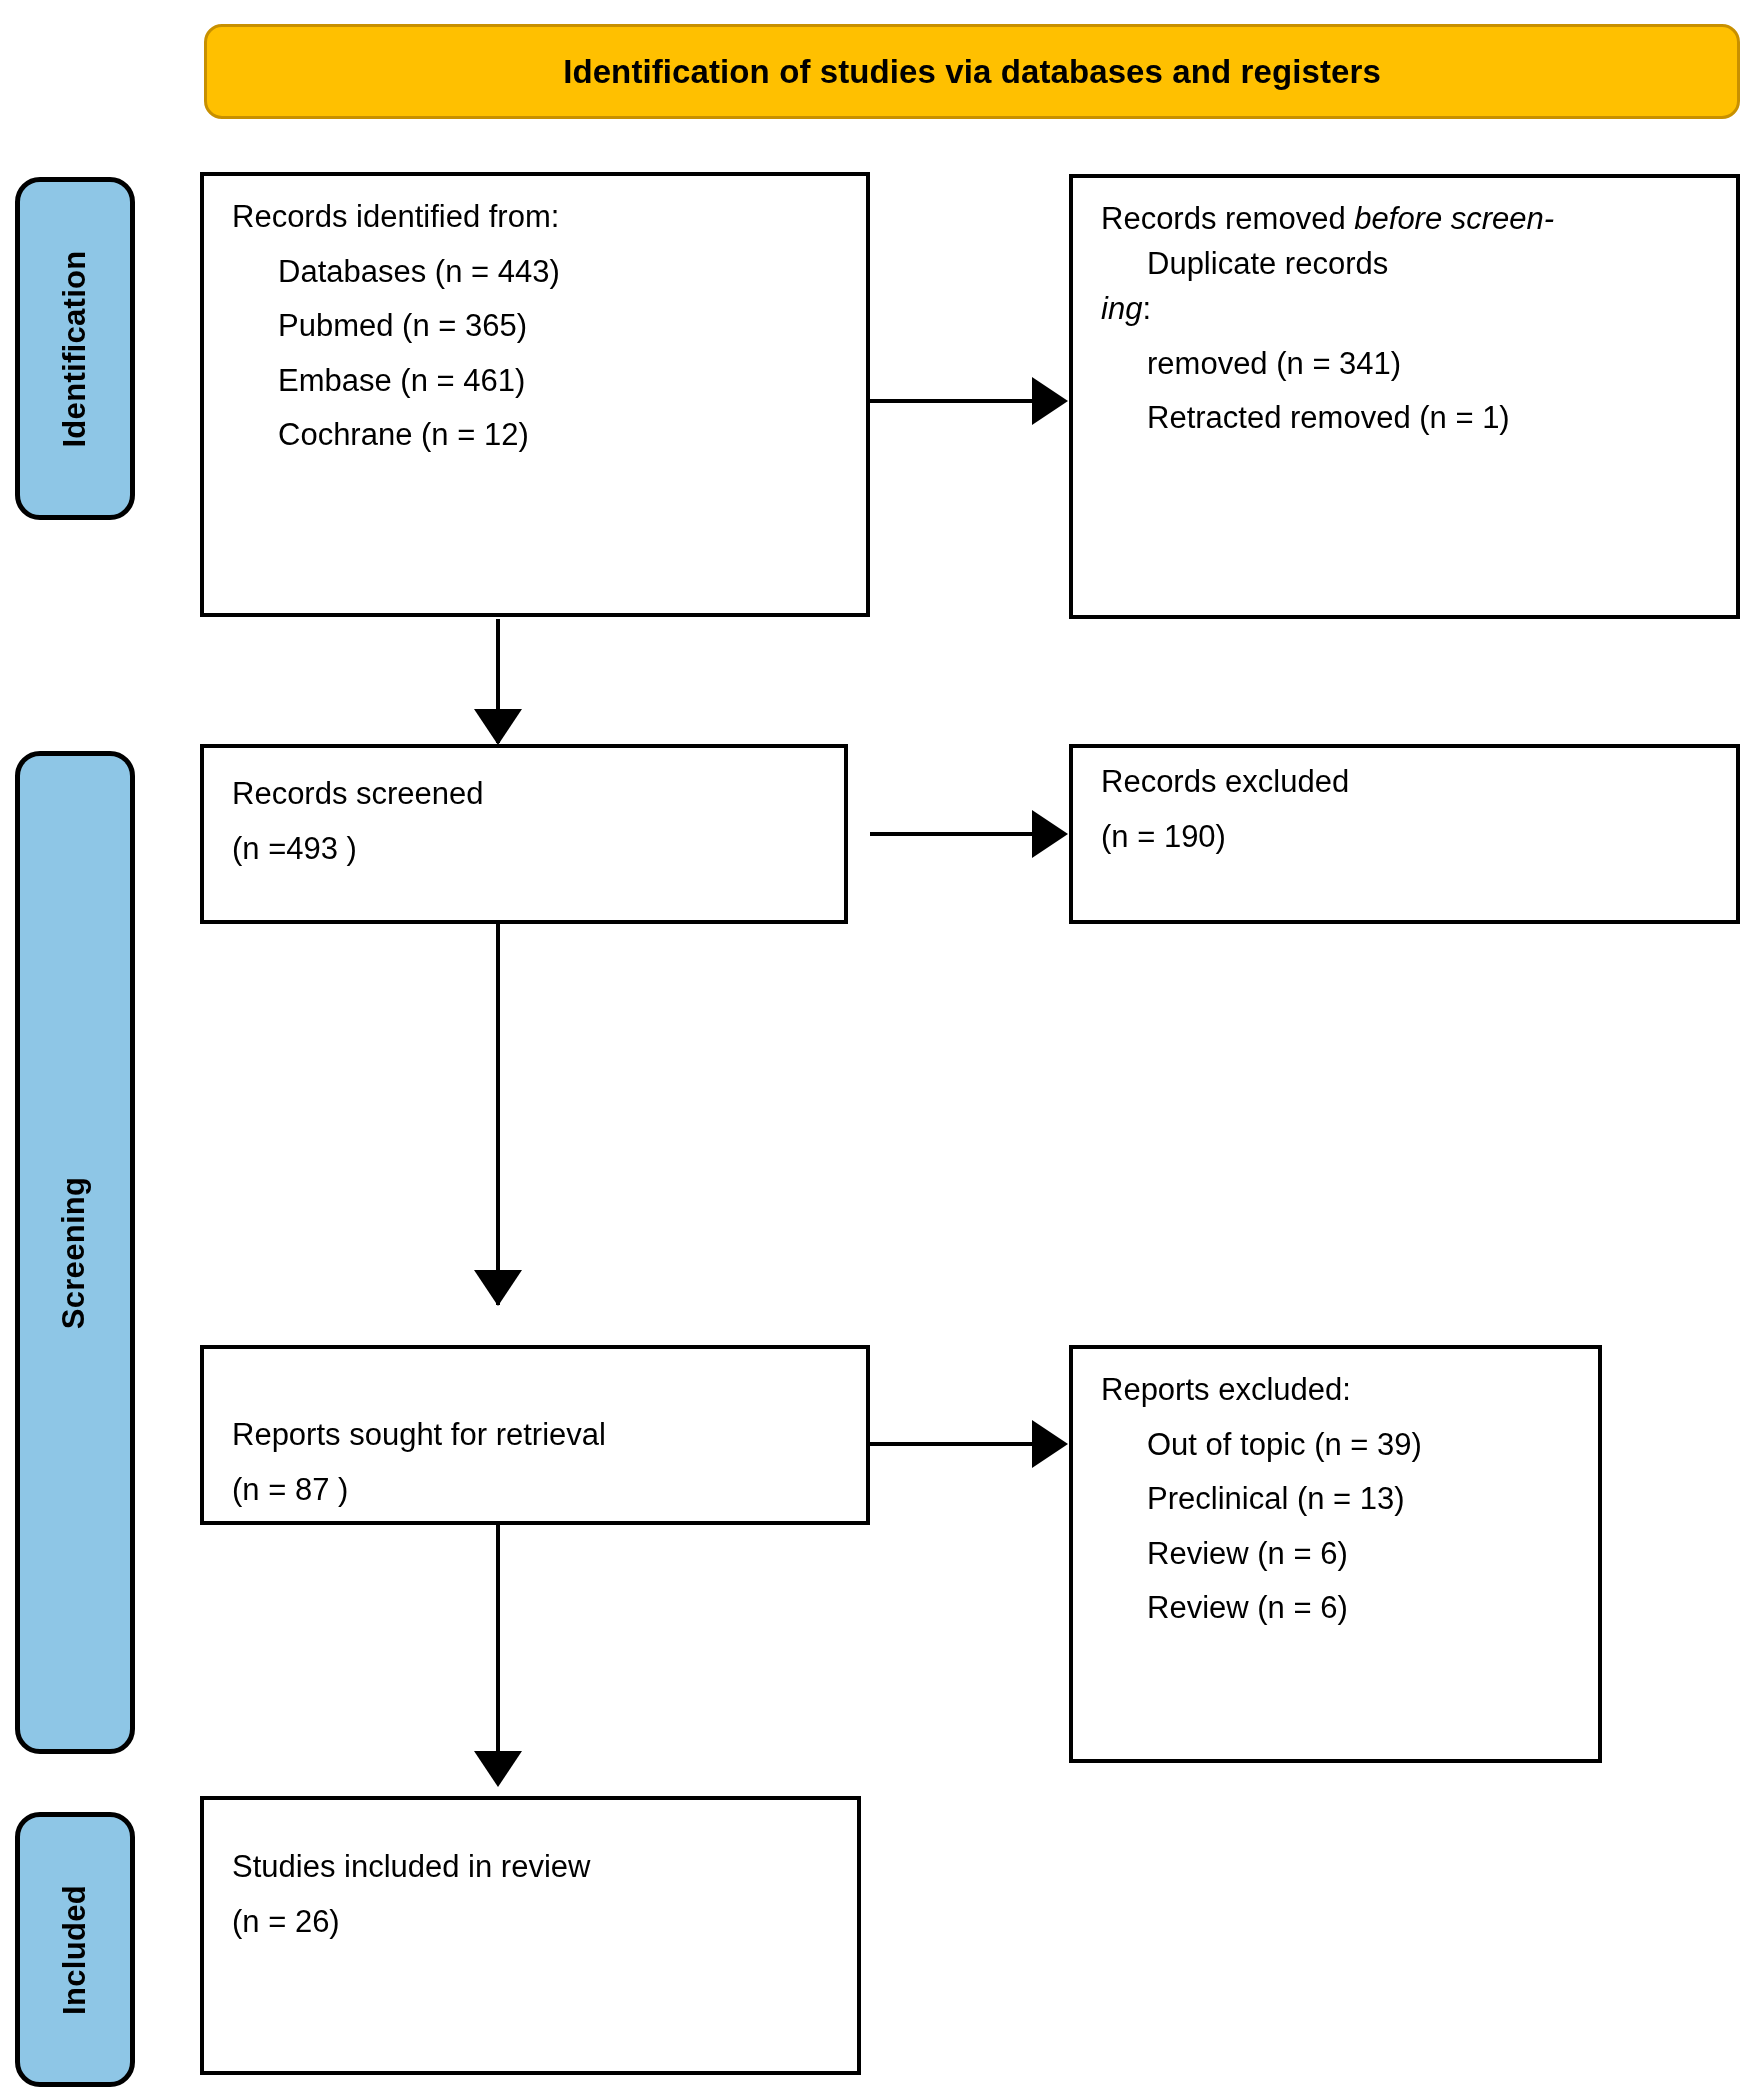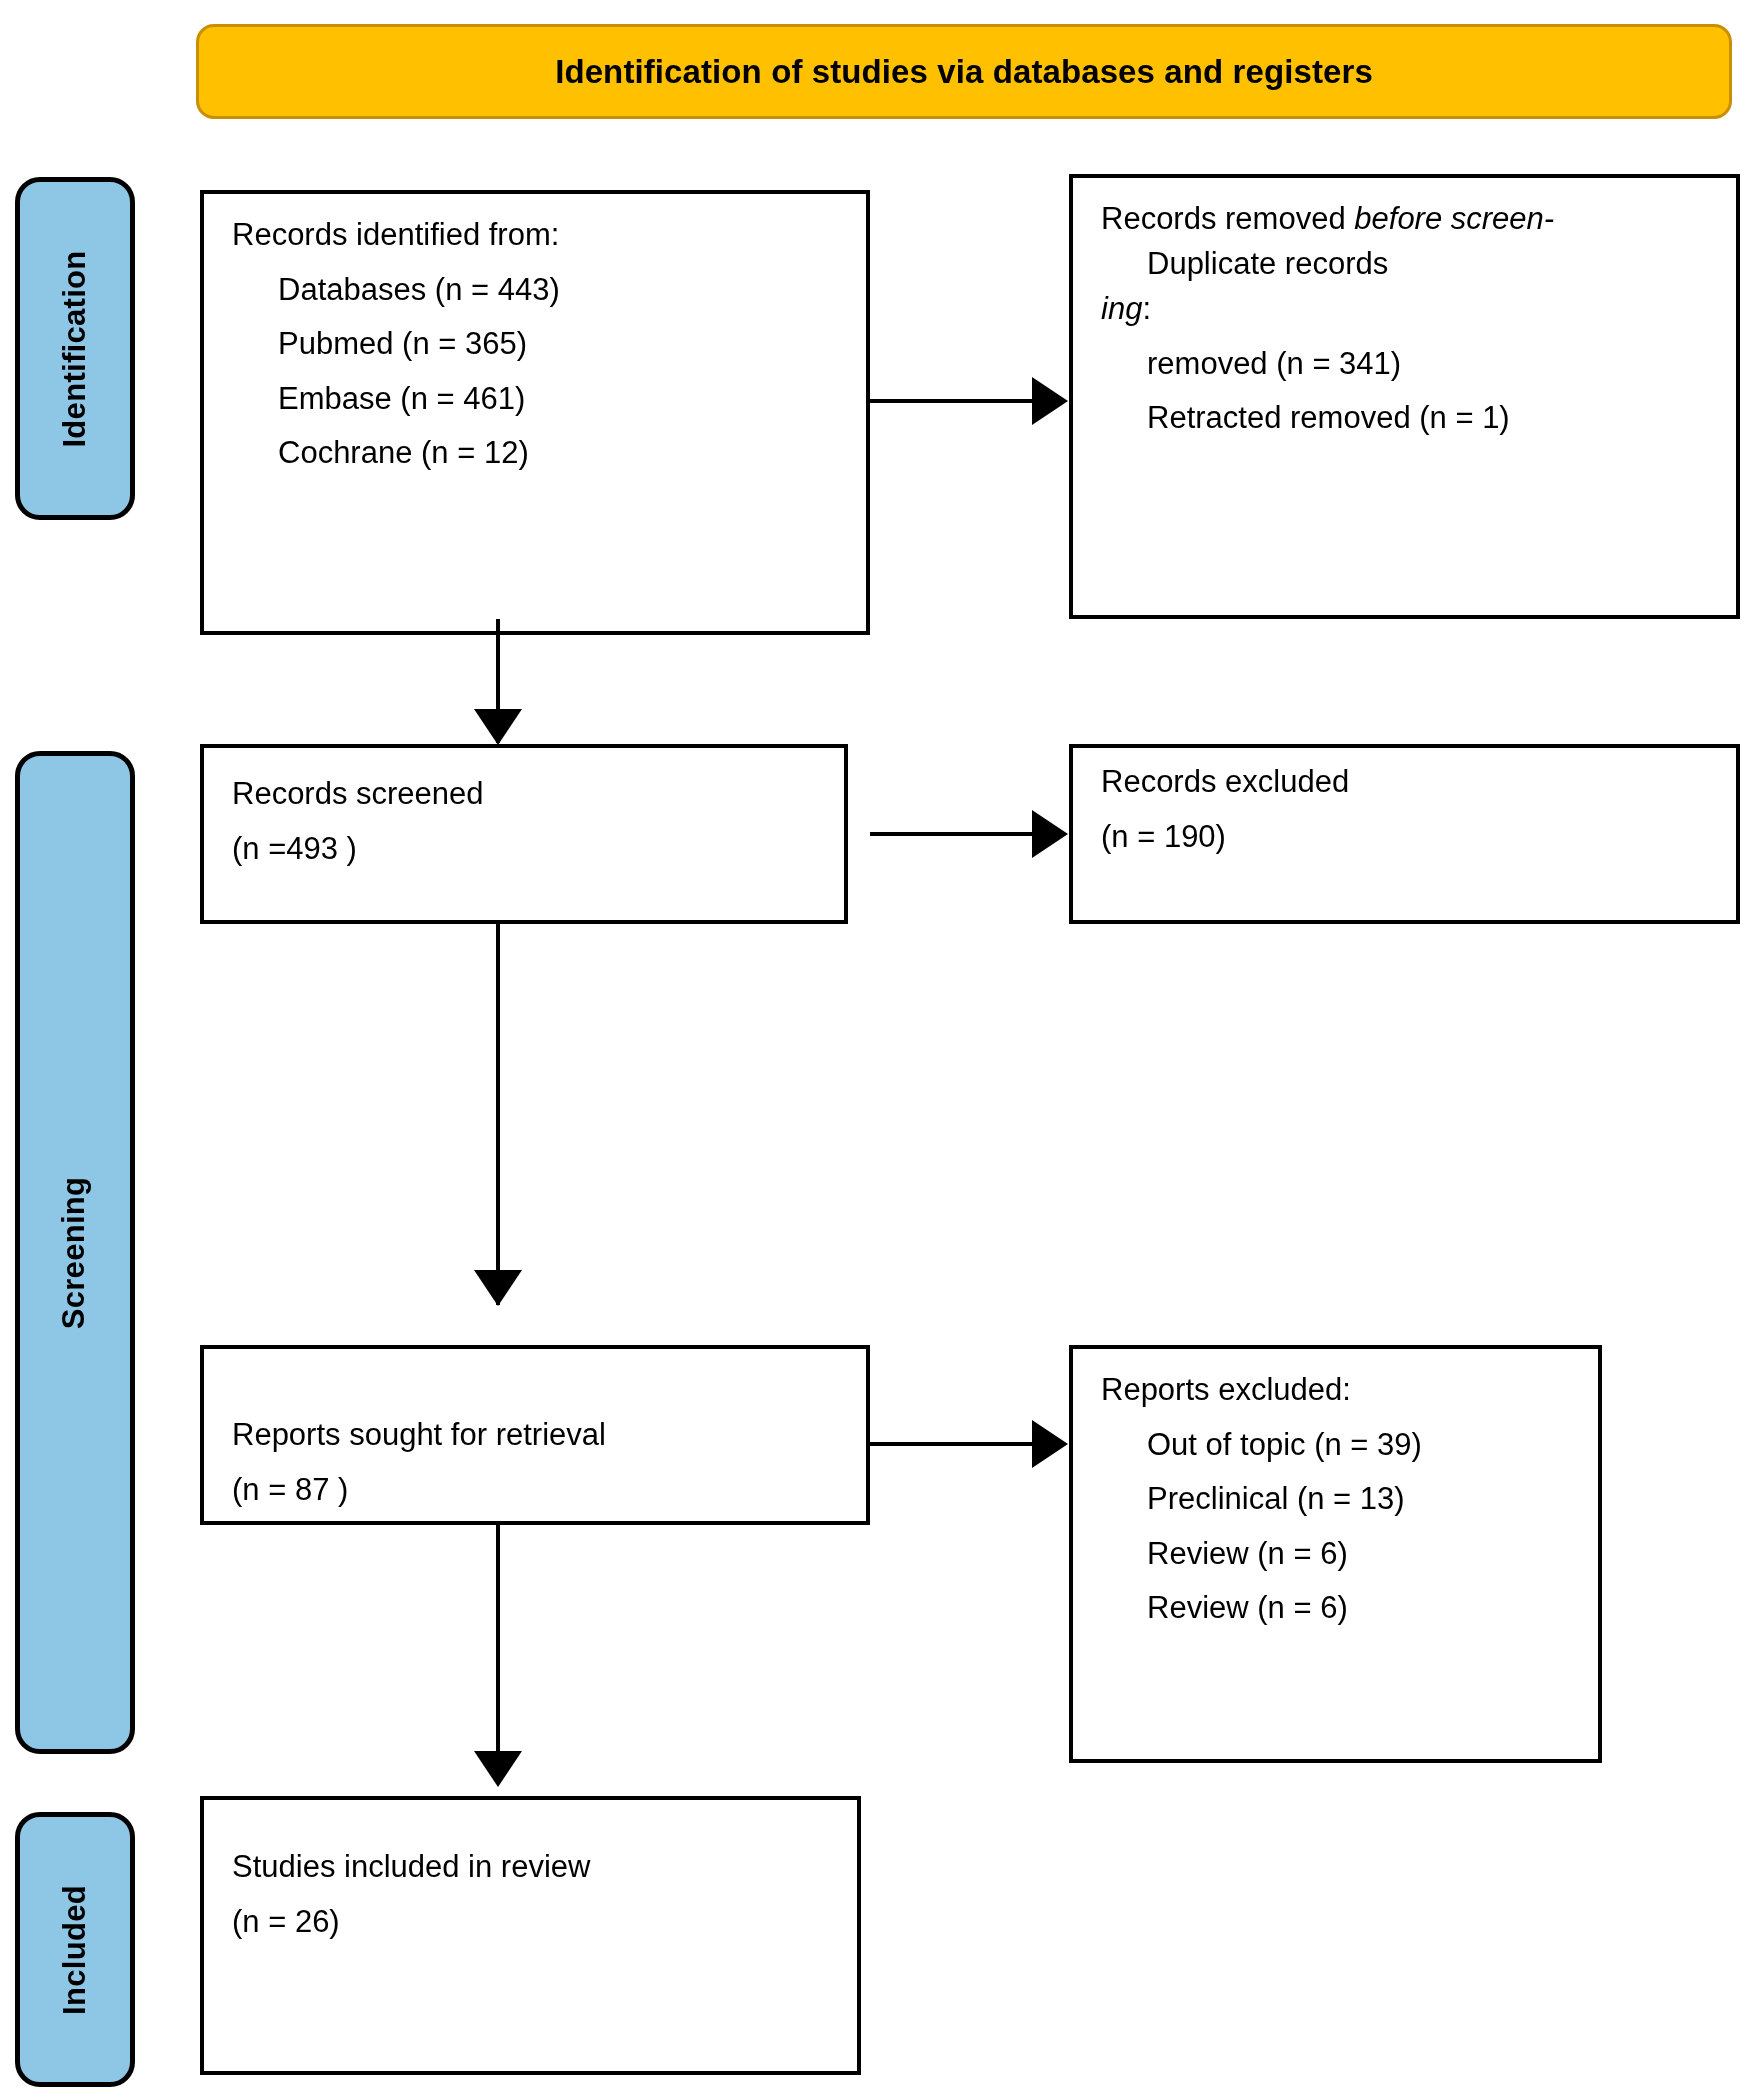--- a/index.html
+++ b/index.html
@@ -104,37 +104,37 @@
     border-top: 24px solid transparent;
     border-bottom: 24px solid transparent;
     border-left: 36px solid #000000;
   }
 </style>
 </head>
 <body>
 
 <div id="root">
 
-  <div class="banner" style="left:196px; top:24px; width:1536px; height:95px;">
+  <div class="banner" style="left:204px; top:24px; width:1536px; height:95px;">
     <span class="banner-title">Identification of studies via databases and registers</span>
   </div>
 
   <div class="stage-tab" style="left:14.5px; top:177px; width:120px; height:343px;">
     <span class="stage-tab-label">Identification</span>
   </div>
 
   <div class="stage-tab" style="left:14.5px; top:751px; width:120px; height:1003px;">
     <span class="stage-tab-label">Screening</span>
   </div>
 
   <div class="stage-tab" style="left:14.5px; top:1812px; width:120px; height:275px;">
     <span class="stage-tab-label">Included</span>
   </div>
 
-  <div class="flow-box" style="left:200px; top:190px; width:670px; height:445px;">
+  <div class="flow-box" style="left:200px; top:172px; width:670px; height:445px;">
     <div class="flow-box-inner">
       <div class="line">Records identified from:</div>
       <div class="line indent">Databases (n = 443)</div>
       <div class="line indent">Pubmed (n = 365)</div>
       <div class="line indent">Embase (n = 461)</div>
       <div class="line indent">Cochrane (n = 12)</div>
     </div>
   </div>
 
   <div class="flow-box" style="left:1069px; top:174px; width:671px; height:445px;">

